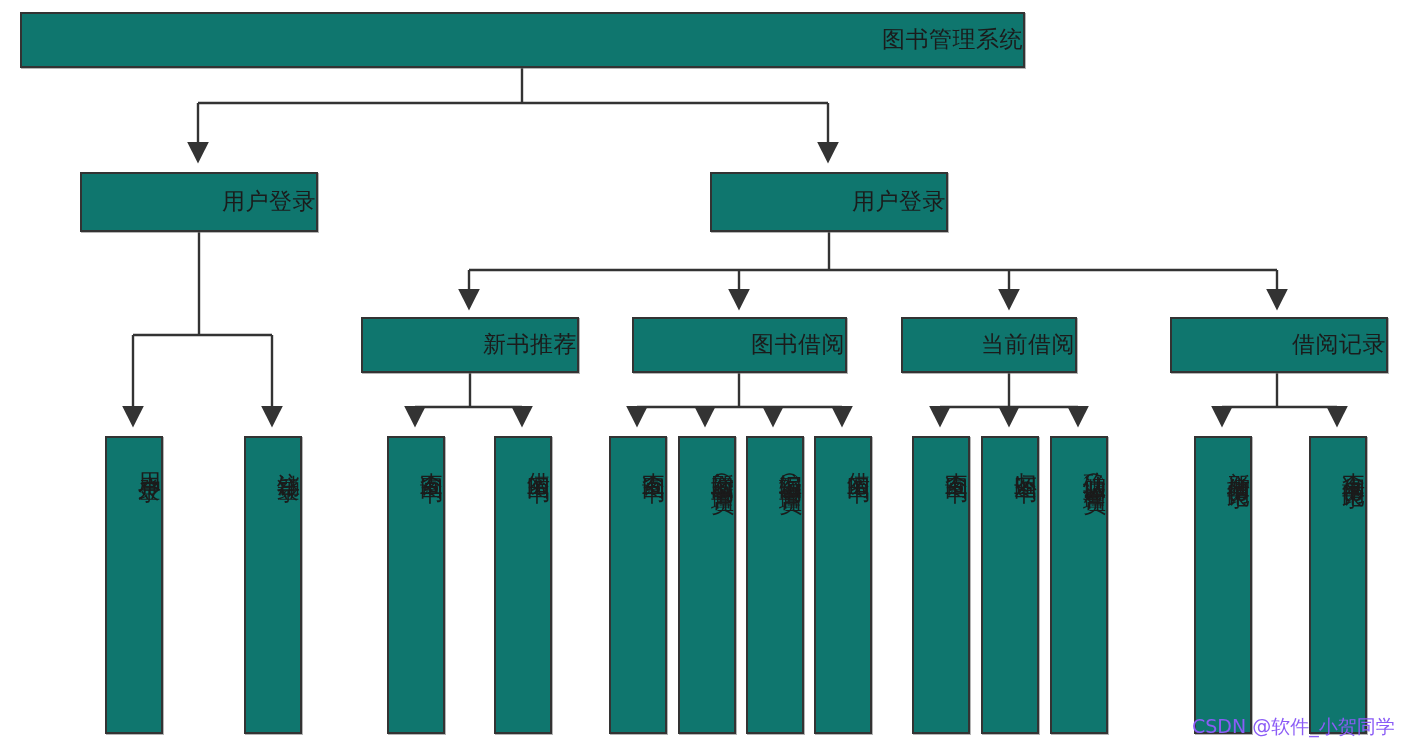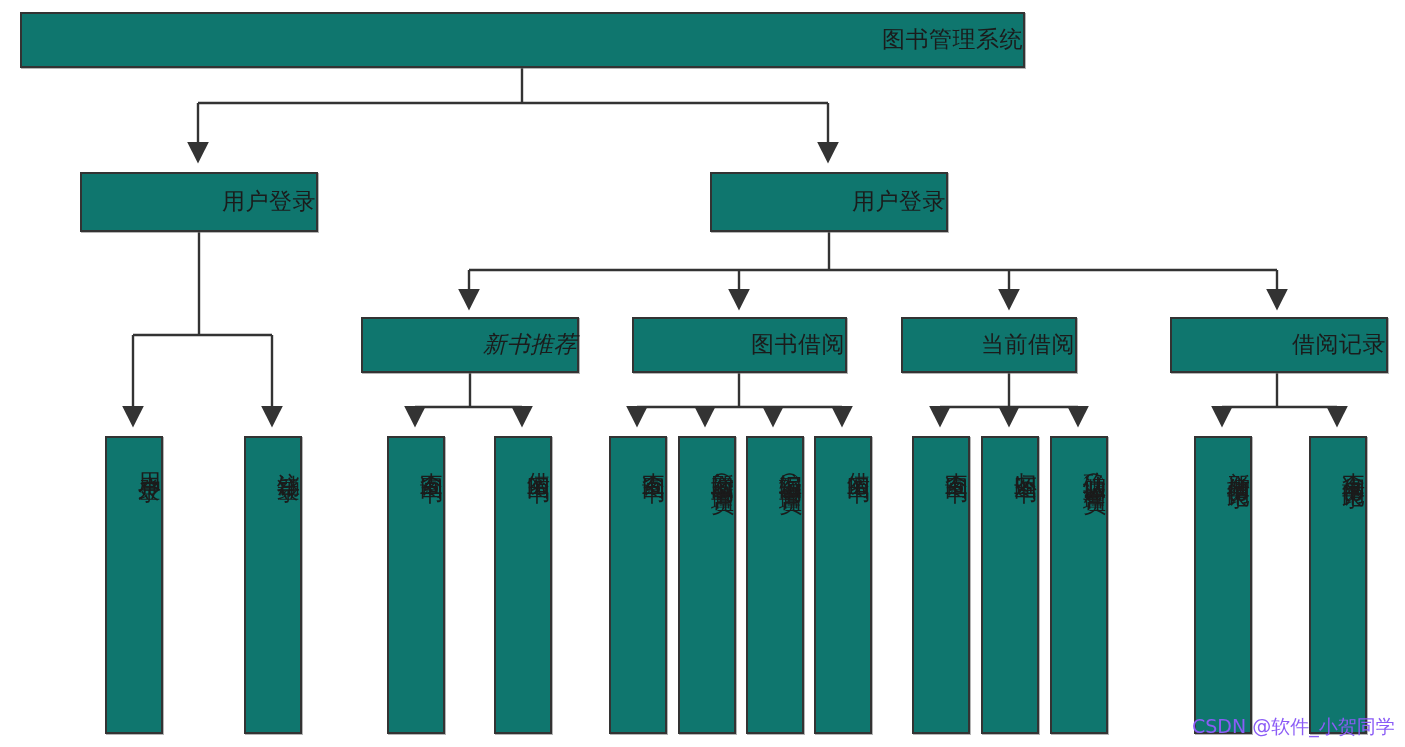--- a/index.html
+++ b/index.html
@@ -129,21 +129,21 @@
   </div>
 
   <div class="node horizontal" style="left:80px; top:172px; width:238px; height:60px;">
     <span class="node-label">用户登录</span>
   </div>
 
   <div class="node horizontal" style="left:710px; top:172px; width:238px; height:60px;">
     <span class="node-label">用户登录</span>
   </div>
 
-  <div class="node horizontal" style="left:361px; top:317px; width:218px; height:56px;font-style:italic;">
+  <div class="node horizontal" style="left:361px; top:317px; width:218px; height:56px;">
     <span class="node-label">新书推荐</span>
   </div>
 
   <div class="node horizontal" style="left:632px; top:317px; width:215px; height:56px;">
     <span class="node-label">图书借阅</span>
   </div>
 
   <div class="node horizontal" style="left:901px; top:317px; width:176px; height:56px;">
     <span class="node-label">当前借阅</span>
   </div>

